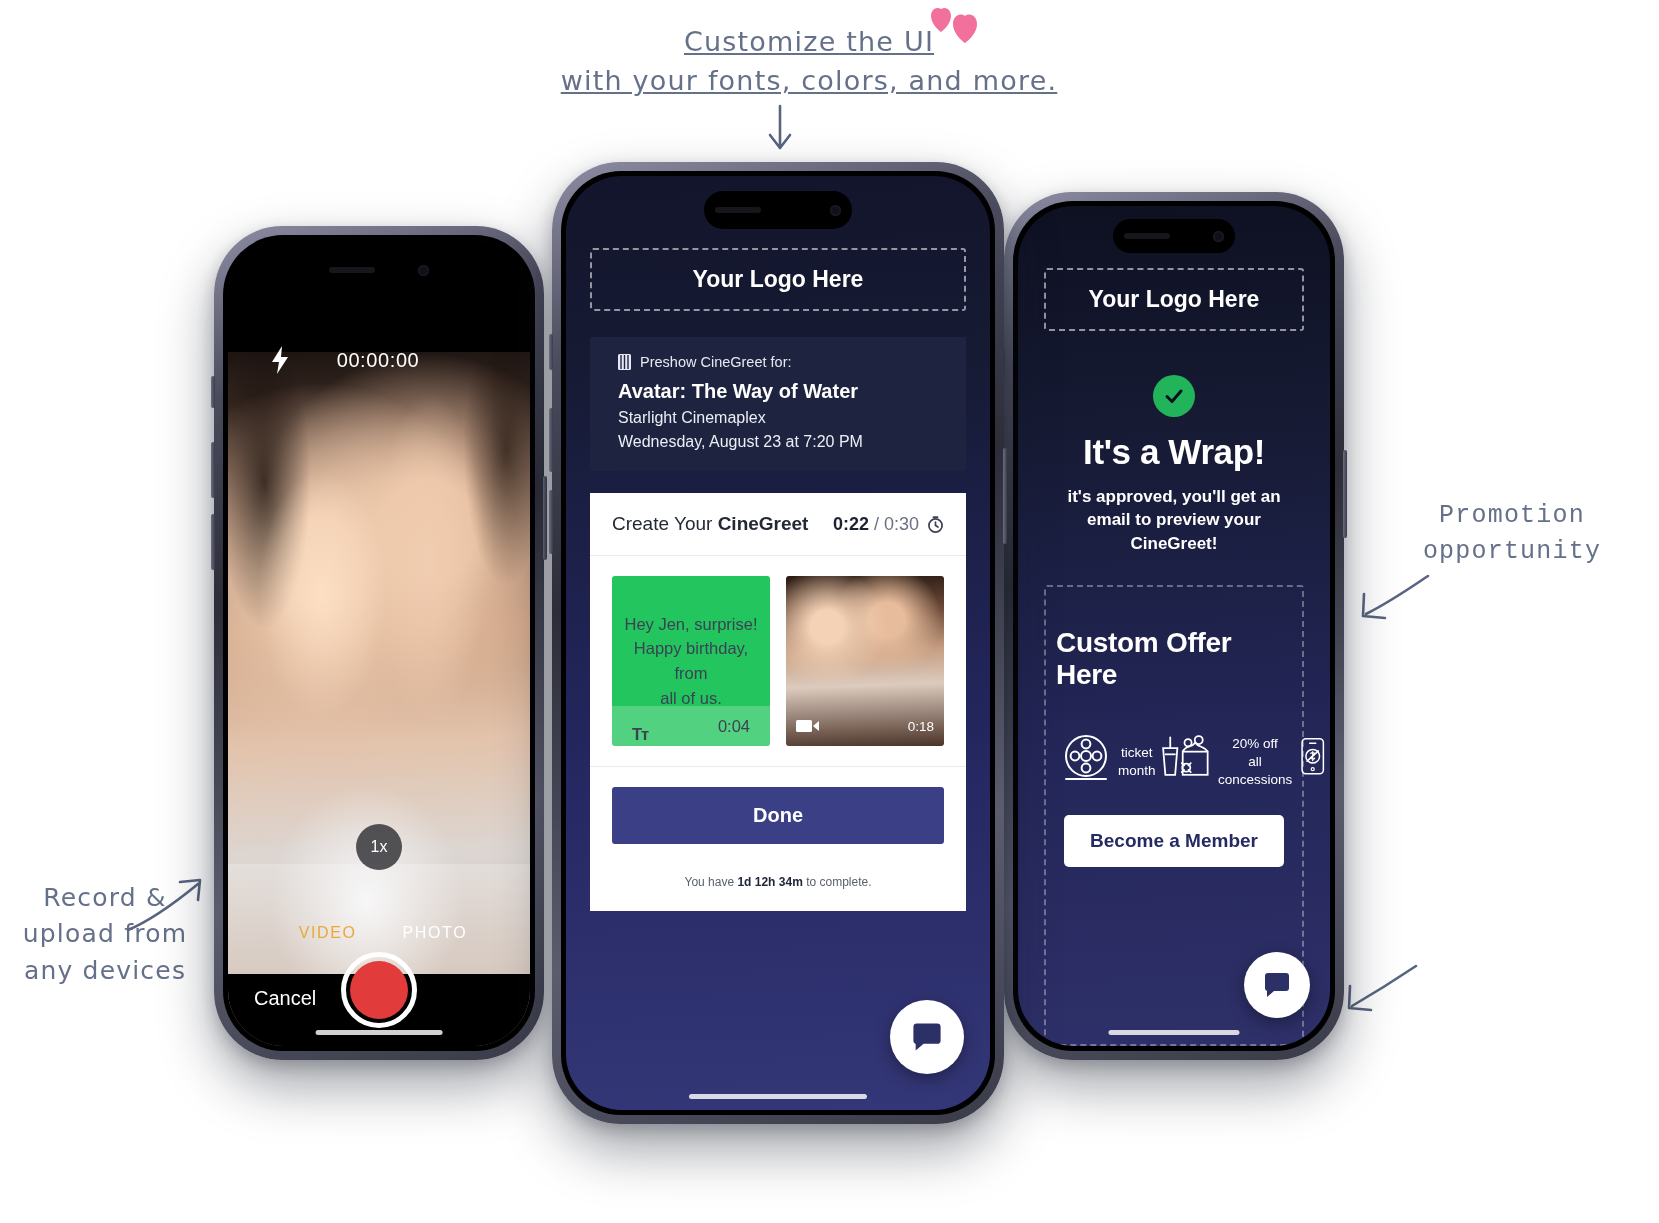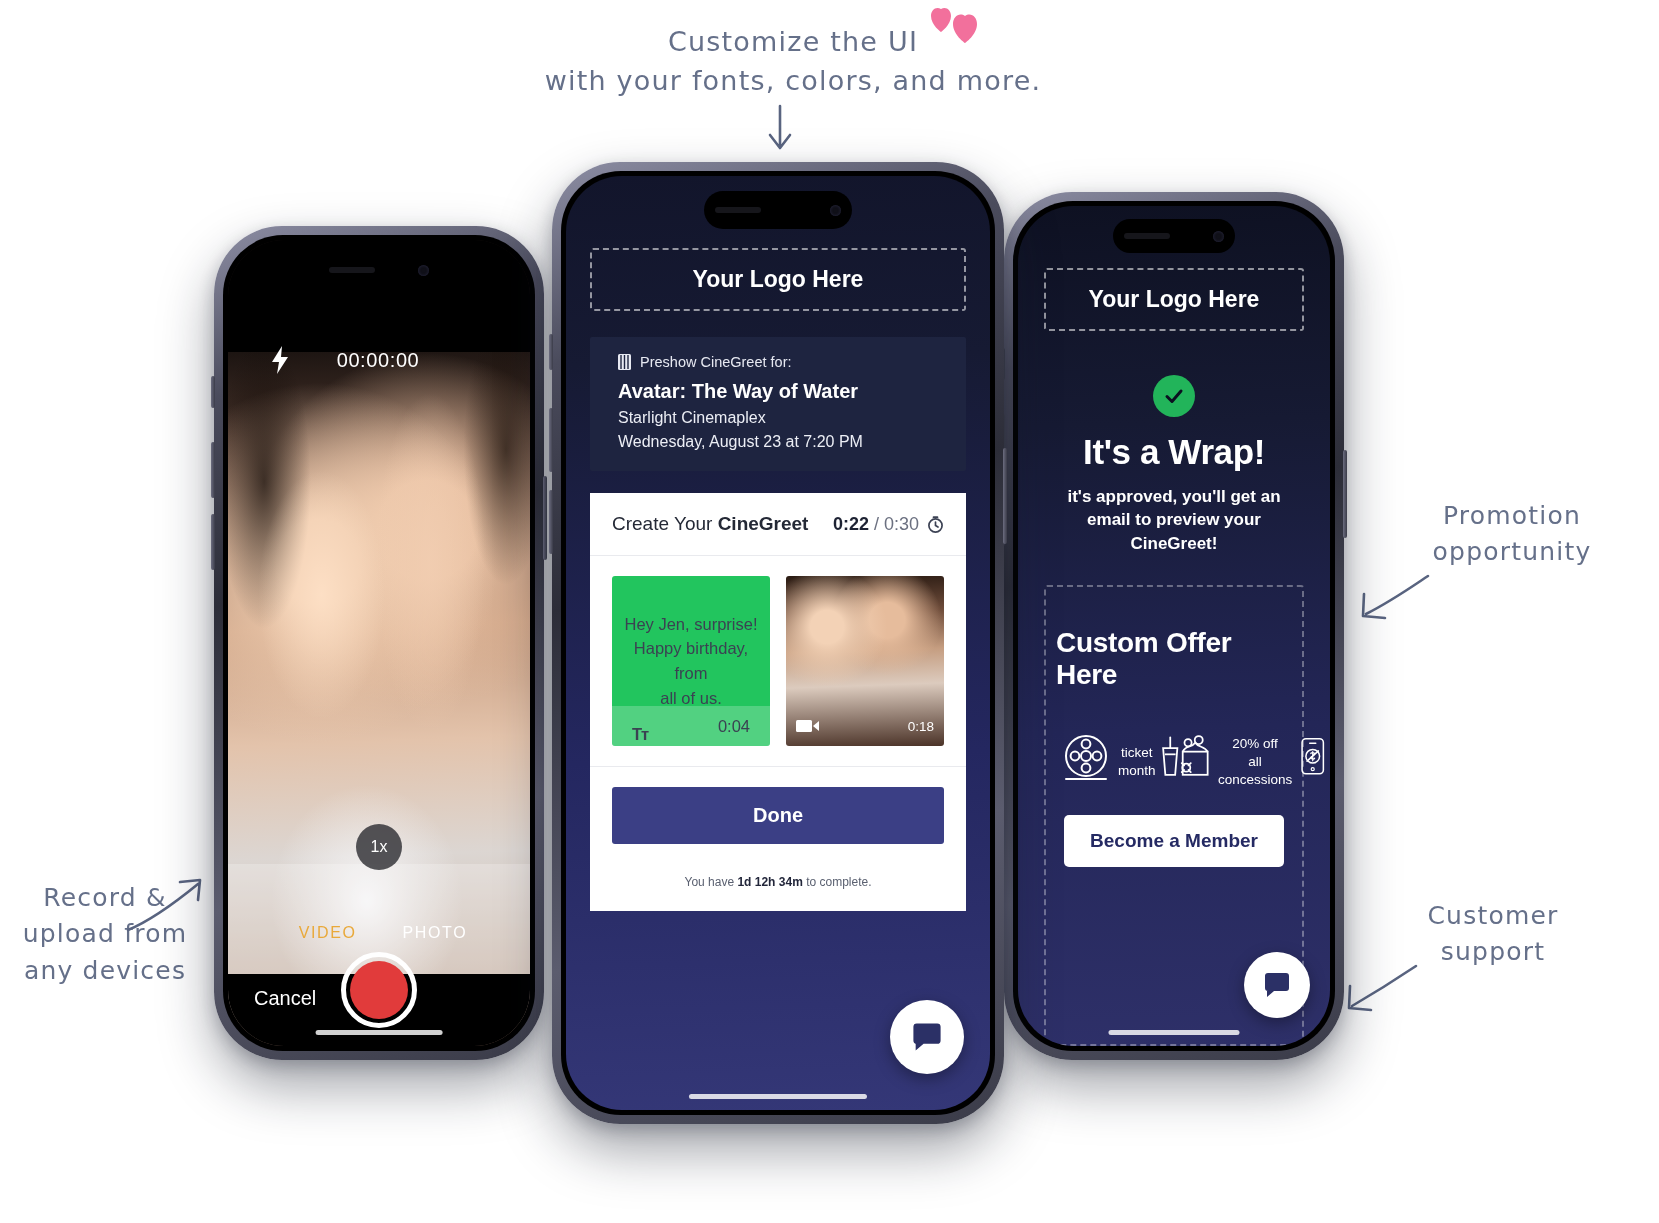--- a/index.html
+++ b/index.html
@@ -245,47 +245,45 @@
     padding: 17px 0; font-size: 20px; font-weight: bold; border-radius: 3px;
   }
   .wc-note { text-align: center; font-size: 12px; color: #5a6070; margin-top: 31px; }
   .wc-note b { color: #22263a; font-weight: bold; }
 </style>
 </head>
 <body>
 
 <div id="stage">
 
-  <div class="annot" id="annot-top" style="left:510px; top:22px; width:566px;">Customize the UI
+  <div class="annot" id="annot-top" style="left:526px; top:22px; width:566px;text-decoration:underline;">Customize the UI
 with your fonts, colors, and more.</div>
 
   <svg class="hearts" viewBox="0 0 80 52">
     <path d="M14 14c0-6 5-10 10-7 5-3 10 1 10 7 0 9-10 16-10 16S14 23 14 14z" fill="#f2709c"></path>
     <path d="M36 22c0-7 6-12 12-8 6-4 12 1 12 8 0 11-12 19-12 19S36 33 36 22z" fill="#f2709c"></path>
   </svg>
 
   <svg class="annot-arrow" style="left:760px; top:104px;" width="40" height="50" viewBox="0 0 40 50">
     <path d="M20 2 L20 42 M10 31 L20 44 L30 31" stroke="#596480" stroke-width="2.6" fill="none" stroke-linecap="round" stroke-linejoin="round"></path>
   </svg>
 
   <div class="annot small" id="annot-left" style="left:0px; top:880px; width:210px; text-align:center;">Record &amp;
 upload from
 any devices</div>
   <svg class="annot-arrow" style="left:124px; top:876px;" width="84" height="58" viewBox="0 0 84 58">
     <path d="M4 54 C28 44 52 26 74 8 M56 6 L76 4 L74 24" stroke="#596480" stroke-width="2.6" fill="none" stroke-linecap="round" stroke-linejoin="round"></path>
   </svg>
 
-  <div class="annot small" id="annot-right-top" style="left:1372px; top:498px; width:280px; text-align:center;">Promotion
+  <div class="annot small" id="annot-right-top" style="left:1372px; top:498px; width:280px; text-align:center;font-family:Liberation Mono, monospace;">Promotion
 opportunity</div>
   <svg class="annot-arrow" style="left:1358px; top:570px;" width="74" height="54" viewBox="0 0 74 54">
     <path d="M70 6 C52 18 32 32 8 44 M6 24 L5 46 L27 48" stroke="#596480" stroke-width="2.6" fill="none" stroke-linecap="round" stroke-linejoin="round"></path>
   </svg>
 
-  <div class="annot small" id="annot-right-bottom" style="left:1368px; top:898px; width:250px; text-align:center;">Customer
-support</div>
   <svg class="annot-arrow" style="left:1344px; top:960px;" width="76" height="56" viewBox="0 0 76 56">
     <path d="M72 6 C54 18 32 32 8 46 M6 26 L5 48 L27 50" stroke="#596480" stroke-width="2.6" fill="none" stroke-linecap="round" stroke-linejoin="round"></path>
   </svg>
 
   <div class="phone" id="phone-left">
     <div class="side-btn" style="left:-3px; top:150px; width:4px; height:32px;"></div>
     <div class="side-btn" style="left:-3px; top:216px; width:4px; height:56px;"></div>
     <div class="side-btn" style="left:-3px; top:288px; width:4px; height:56px;"></div>
     <div class="side-btn" style="right:-3px; top:250px; width:4px; height:84px;"></div>
     <div class="phone-inner">

